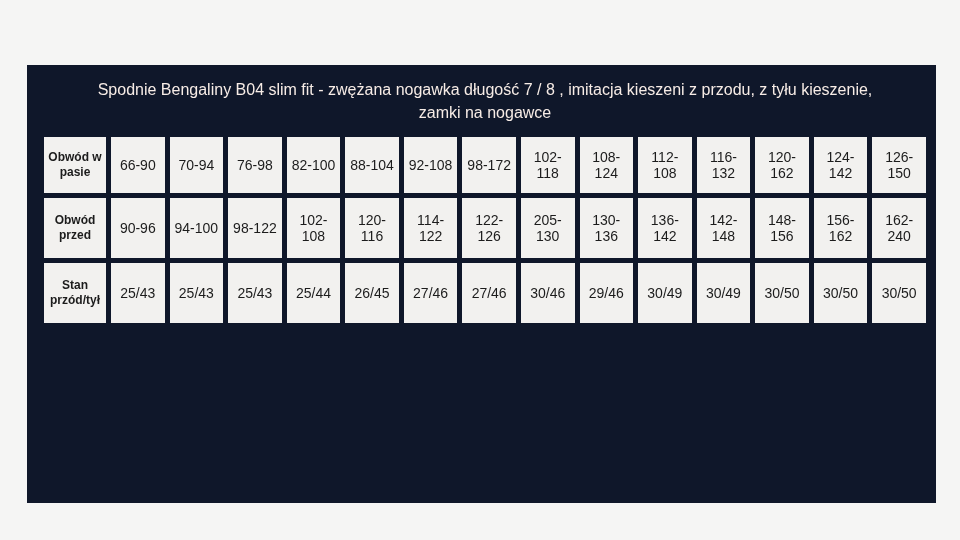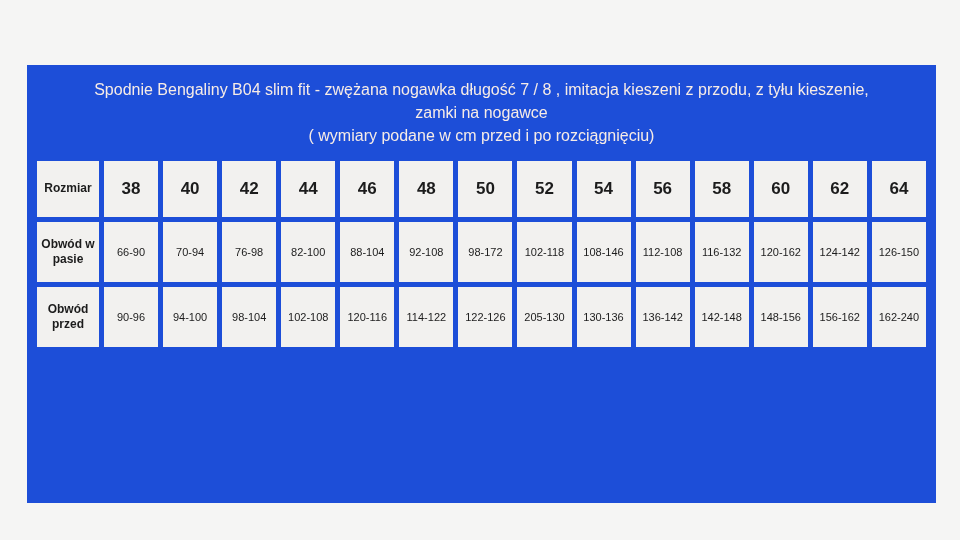--- a/index.html
+++ b/index.html
@@ -10,23 +10,23 @@
     background: #f5f5f4;
     font-family: "Liberation Sans", "DejaVu Sans", sans-serif;
     overflow: hidden;
   }
   .panel {
     position: absolute;
     left: 27px;
     top: 65px;
     width: 909px;
     height: 438px;
-    background: #1d4ed8;
+    background: #0f172a;
     box-sizing: border-box;
-    padding: 0 5px 5px 5px;
+    padding: 0 5px 5px 12px;
   }
   .title {
     color: #f7ece6;
     font-size: 16px;
     line-height: 1.45;
     text-align: center;
     padding: 13px 40px 10px 40px;
   }
   table.size-table {
     width: 100%;
@@ -48,87 +48,86 @@
   td.label-cell {
     font-weight: bold;
     font-size: 12px;
     line-height: 1.25;
   }
   td.size-cell {
     font-weight: bold;
     font-size: 17px;
   }
   td.data-cell {
-    font-size: 11px;
+    font-size: 14px;
   }
   tr:nth-child(1) td { height: 52px; }
   tr:nth-child(2) td { height: 56px; }
   tr:nth-child(3) td { height: 56px; }
   tr:nth-child(4) td { height: 66px; }
   tr:nth-child(5) td { height: 56px; }
 </style>
 </head>
 <body>
 
 <div class="panel">
   <div class="title">
     <span>Spodnie Bengaliny B04 slim fit - zwężana nogawka długość 7 / 8 , imitacja kieszeni z przodu, z tyłu kieszenie, zamki na nogawce</span><br>
-    <span>( wymiary podane w cm przed i po rozciągnięciu)</span>
   </div>
   <table class="size-table">
     <colgroup>
       <col class="label-col">
     </colgroup>
     <tbody>
-        <tr>
-          <td class="label-cell">Rozmiar</td>
-          <td class="size-cell">38</td>
-          <td class="size-cell">40</td>
-          <td class="size-cell">42</td>
-          <td class="size-cell">44</td>
-          <td class="size-cell">46</td>
-          <td class="size-cell">48</td>
-          <td class="size-cell">50</td>
-          <td class="size-cell">52</td>
-          <td class="size-cell">54</td>
-          <td class="size-cell">56</td>
-          <td class="size-cell">58</td>
-          <td class="size-cell">60</td>
-          <td class="size-cell">62</td>
-          <td class="size-cell">64</td>
-        </tr>
         <tr>
           <td class="label-cell">Obwód w pasie</td>
           <td class="data-cell">66-90</td>
           <td class="data-cell">70-94</td>
           <td class="data-cell">76-98</td>
           <td class="data-cell">82-100</td>
           <td class="data-cell">88-104</td>
           <td class="data-cell">92-108</td>
           <td class="data-cell">98-172</td>
           <td class="data-cell">102-118</td>
-          <td class="data-cell">108-146</td>
+          <td class="data-cell">108-124</td>
           <td class="data-cell">112-108</td>
           <td class="data-cell">116-132</td>
           <td class="data-cell">120-162</td>
           <td class="data-cell">124-142</td>
           <td class="data-cell">126-150</td>
         </tr>
         <tr>
           <td class="label-cell">Obwód przed</td>
           <td class="data-cell">90-96</td>
           <td class="data-cell">94-100</td>
-          <td class="data-cell">98-104</td>
+          <td class="data-cell">98-122</td>
           <td class="data-cell">102-108</td>
           <td class="data-cell">120-116</td>
           <td class="data-cell">114-122</td>
           <td class="data-cell">122-126</td>
           <td class="data-cell">205-130</td>
           <td class="data-cell">130-136</td>
           <td class="data-cell">136-142</td>
           <td class="data-cell">142-148</td>
           <td class="data-cell">148-156</td>
           <td class="data-cell">156-162</td>
           <td class="data-cell">162-240</td>
         </tr>
+        <tr>
+          <td class="label-cell">Stan przód/tył</td>
+          <td class="data-cell">25/43</td>
+          <td class="data-cell">25/43</td>
+          <td class="data-cell">25/43</td>
+          <td class="data-cell">25/44</td>
+          <td class="data-cell">26/45</td>
+          <td class="data-cell">27/46</td>
+          <td class="data-cell">27/46</td>
+          <td class="data-cell">30/46</td>
+          <td class="data-cell">29/46</td>
+          <td class="data-cell">30/49</td>
+          <td class="data-cell">30/49</td>
+          <td class="data-cell">30/50</td>
+          <td class="data-cell">30/50</td>
+          <td class="data-cell">30/50</td>
+        </tr>
       </tbody>
   </table>
 </div>
 
 </body></html>

